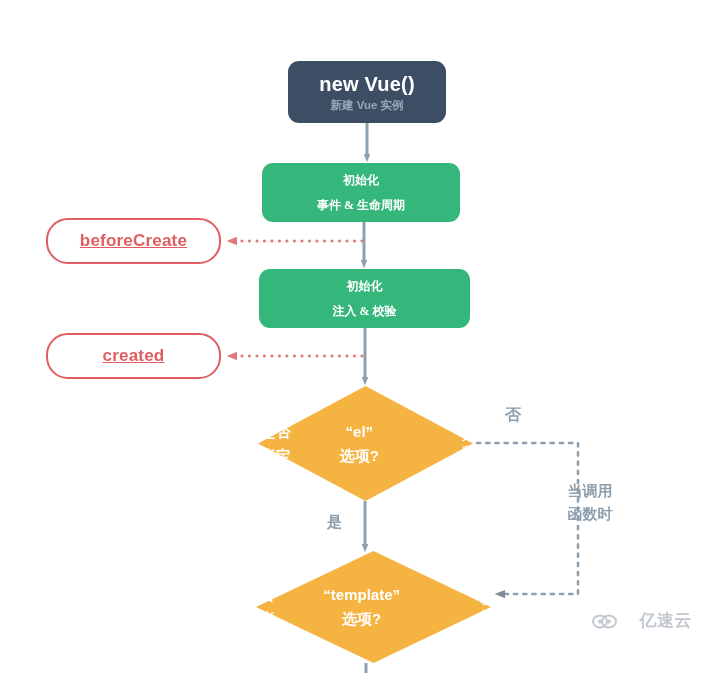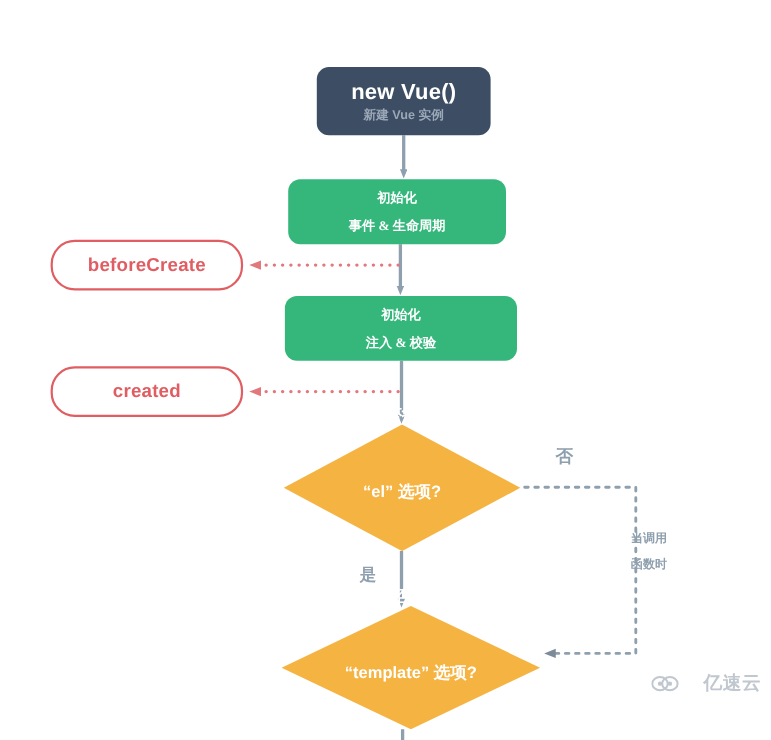--- a/index.html
+++ b/index.html
@@ -81,20 +81,21 @@
   }
   #green1 { left: 262px; top: 163px; width: 198px; height: 59px; }
   #green2 { left: 259px; top: 269px; width: 211px; height: 59px; }
 
   
   .node-hook {
     background: #ffffff;
     border: 2.5px solid #e05d62;
     border-radius: 22px;
     color: #e05d62;
+    text-decoration: underline;
   }
   .node-hook .label {
     font-size: 17px;
     font-weight: bold;
     color: #e05d62;
     letter-spacing: 0.2px;
   }
   #hook1 { left: 46px; top: 218px; width: 175px; height: 46px; }
   #hook2 { left: 46px; top: 333px; width: 175px; height: 46px; }
 
@@ -110,23 +111,23 @@
     width: 100%;
     height: 100%;
   }
   .diamond-text {
     position: absolute;
     left: 0;
     top: 0;
     width: 100%;
     height: 100%;
     display: flex;
-    flex-direction: column;
+    flex-direction: row;
     align-items: center;
-    justify-content: center;
+    justify-content: flex-end;
     text-align: center;
     color: #ffffff;
     pointer-events: none;
     gap: 45px;
   }
   .diamond-text .d1,
   .diamond-text .d2 {
     font-size: 15px;
     font-weight: bold;
     line-height: 24px;
@@ -159,21 +160,21 @@
   }
   #label-yes {
     left: 327px;
     top: 513px;
     font-size: 15px;
   }
   #label-mount {
     left: 500px;
     top: 479px;
     width: 180px;
-    font-size: 11px;
+    font-size: 15px;
     line-height: 23px;
     text-align: center;
   }
   #label-mount .ml {
     display: block;
     color: #8e9fae;
     font-weight: bold;
   }
 
   

